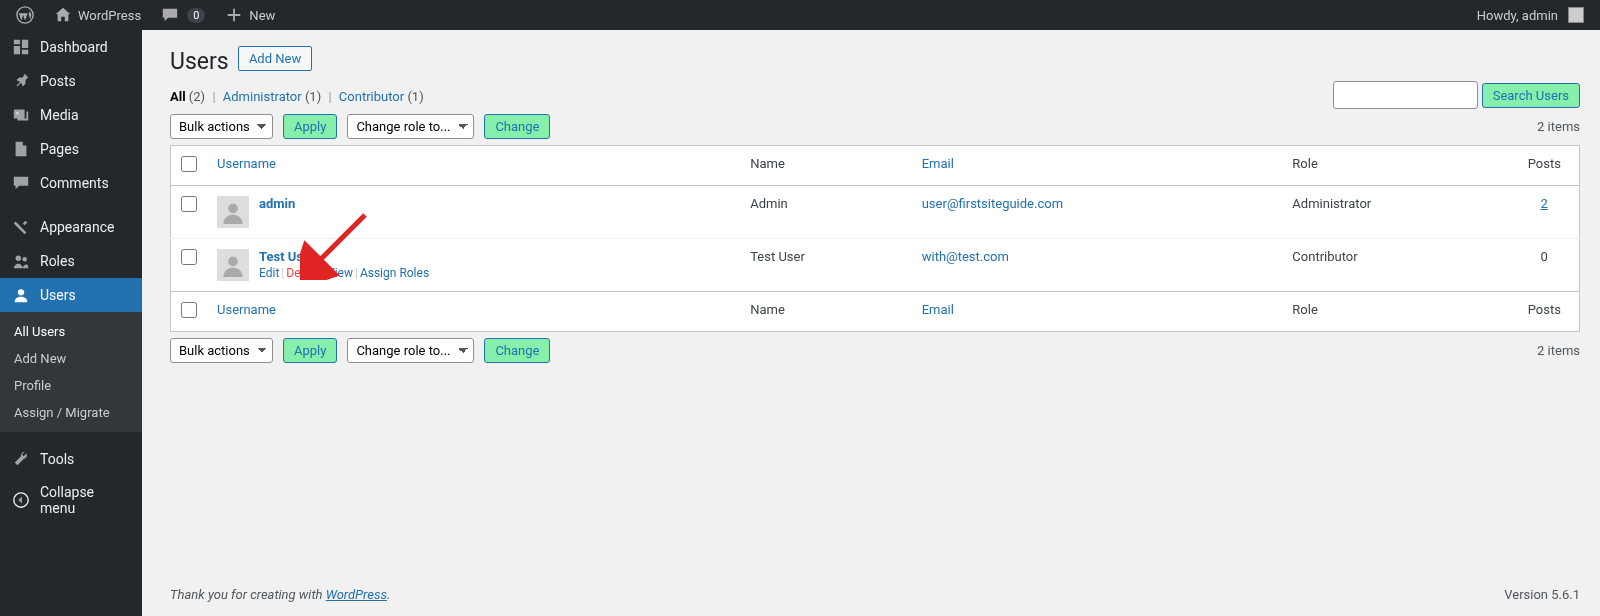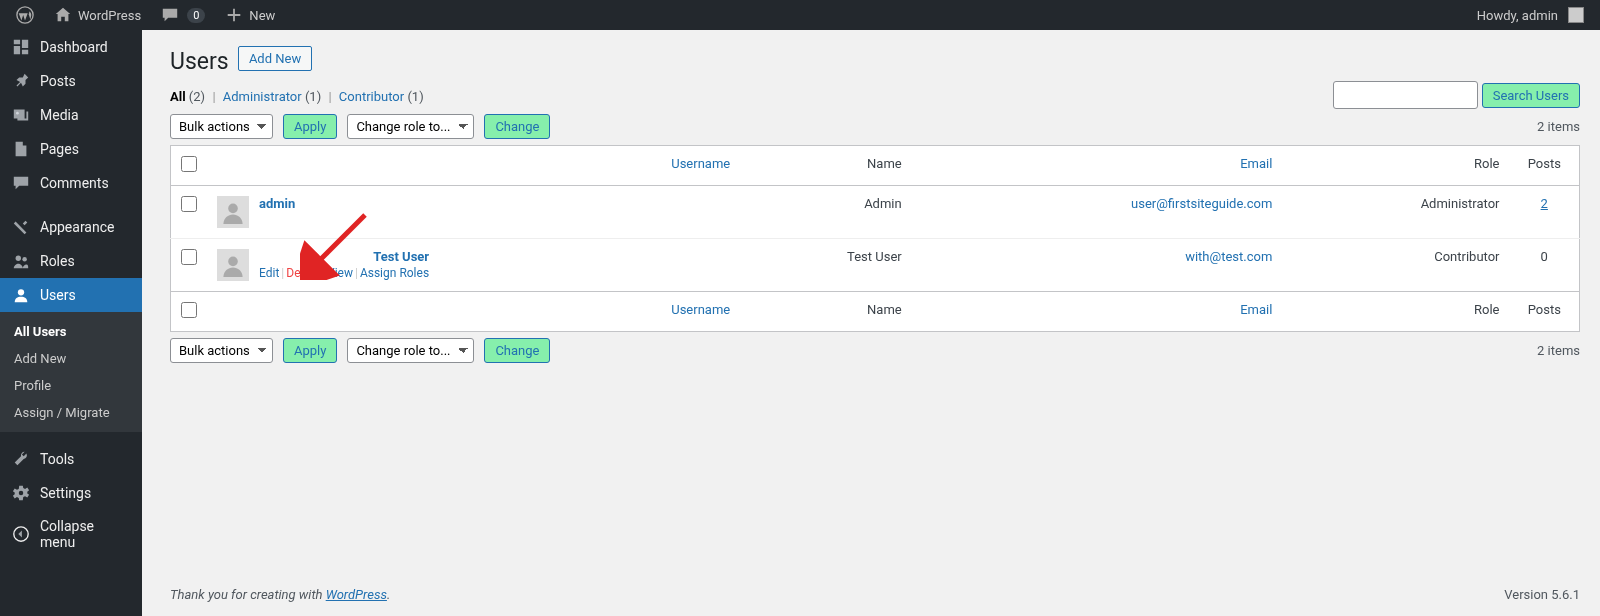--- a/index.html
+++ b/index.html
@@ -16,21 +16,21 @@
 
 .sidebar { position: absolute; left: 0; top: 30px; bottom: 0; width: 142px; background: #23282d; color: #ccc; }
 .menu-item { display: flex; align-items: center; gap: 10px; padding: 8px 12px; cursor: pointer; font-size: 14px; color: #eee; }
 .menu-item svg { width: 18px; height: 18px; fill: rgba(240,245,250,.6); flex-shrink: 0; }
 .menu-item.current { background: #2271b1; color: #fff; position: relative; }
 .menu-item.current svg { fill: #fff; }
 .menu-item.current::after { content:""; position:absolute; right:-8px; top:50%; transform:translateY(-50%); border:8px solid transparent; border-right-color:#f1f1f1; }
 .menu-sep { height: 10px; }
 .submenu { background: #32373c; padding: 6px 0; }
 .submenu-item { padding: 6px 14px; font-size: 13px; color: #ccc; cursor: pointer; }
-.submenu-item.current { color: #fff; font-weight: 700; }
+.submenu-item.current { color: #fff; font-weight: 400; }
 
 
 .content { position: absolute; left: 150px; right: 0; top: 30px; bottom: 0; padding: 8px 20px 0; }
 .top-controls { float: right; margin-top: 4px; }
 .screen-btn { background: #f6f7f7; border: 1px solid #ccd0d4; border-top: none; padding: 4px 12px; font-size: 13px; cursor: pointer; color: #50575e; margin-left: 6px; }
 .screen-btn .tri { font-size: 9px; margin-left: 4px; }
 
 h1.page-title { font-size: 23px; font-weight: 400; color: #1d2327; display: inline-block; margin: 10px 6px 10px 0; }
 .add-new-btn { border: 1px solid #2271b1; color: #2271b1; background: #f6f7f7; padding: 4px 10px; font-size: 13px; cursor: pointer; border-radius: 2px; vertical-align: 6px; }
 
@@ -42,21 +42,21 @@
 
 .tablenav { display: flex; align-items: center; gap: 10px; margin: 6px 0; }
 .tablenav .right { margin-left: auto; color: #50575e; font-size: 13px; }
 select, .btn { border: 1px solid #8c8f94; border-radius: 3px; padding: 4px 22px 4px 8px; font-size: 13px; background: #fff; cursor: pointer; }
 select { appearance: none; background-image: linear-gradient(45deg, transparent 50%, #555 50%), linear-gradient(135deg, #555 50%, transparent 50%); background-position: right 10px center, right 5px center; background-size: 5px 5px; background-repeat: no-repeat; }
 .btn { padding: 4px 10px; color: #2271b1; border-color: #2271b1; background: #86efac; }
 .search-box { float: right; margin-top: -8px; }
 .search-input { border: 1px solid #8c8f94; border-radius: 3px; padding: 3px 6px; width: 145px; height: 28px; }
 
 table.users { width: 100%; border: 1px solid #c3c4c7; border-collapse: collapse; background: #fff; margin-top: 4px; }
-table.users th, table.users td { text-align: right; padding: 10px 10px; font-size: 13px; vertical-align: top; }
+table.users th, table.users td { text-align: left; padding: 10px 10px; font-size: 13px; vertical-align: top; }
 table.users thead th, table.users tfoot th { font-weight: 400; color: #2271b1; border-bottom: 1px solid #c3c4c7; }
 table.users thead th:first-child, table.users tfoot th:first-child { width: 30px; }
 table.users thead th.col-role, table.users thead th.col-posts,
 table.users tfoot th.col-role, table.users tfoot th.col-posts { color: #3c434a; }
 table.users tfoot th { border-top: 1px solid #c3c4c7; border-bottom: none; }
 table.users tbody tr { border-bottom: 1px solid #eee; }
 table.users .cb { width: 30px; text-align: center; }
 table.users .user-cell { display: flex; gap: 10px; align-items: flex-start; }
 .avatar { width: 32px; height: 32px; background: #ddd; display: flex; align-items: center; justify-content: center; }
 .avatar svg { width: 24px; height: 24px; fill: #aaa; }
@@ -174,27 +174,20 @@
       <div class="submenu-item">Add New</div>
       <div class="submenu-item">Profile</div>
       <div class="submenu-item">Assign / Migrate</div>
     </div>
     <div class="menu-sep"></div>
     <div class="menu-item">
       <svg viewBox="0 0 20 20">
         <path d="M14 2a4 4 0 00-4 5L3 14l3 3 7-7a4 4 0 003-6l-3 3-2-2z"></path>
       </svg>
       <span>Tools</span>
-    </div>
-    <div class="menu-item">
-      <svg viewBox="0 0 20 20">
-        <path d="M8 2h4l.5 2.5 2 1L17 4l2 3-2 1.5v2L19 12l-2 3-2.5-1.5-2 1L12 18H8l-.5-2.5-2-1L3 16l-2-3 2-1.5v-2L1 8l2-3 2.5 1.5 2-1z"></path>
-        <circle cx="10" cy="10" r="2.5" fill="#23282d"></circle>
-      </svg>
-      <span>Settings</span>
     </div>
     <div class="menu-item">
       <svg viewBox="0 0 20 20">
         <circle cx="10" cy="10" r="8" fill="none" stroke="currentColor" stroke-width="1.5"></circle>
         <path d="M11 6l-4 4 4 4"></path>
       </svg>
       <span>Collapse menu</span>
     </div>
 </div>
 

